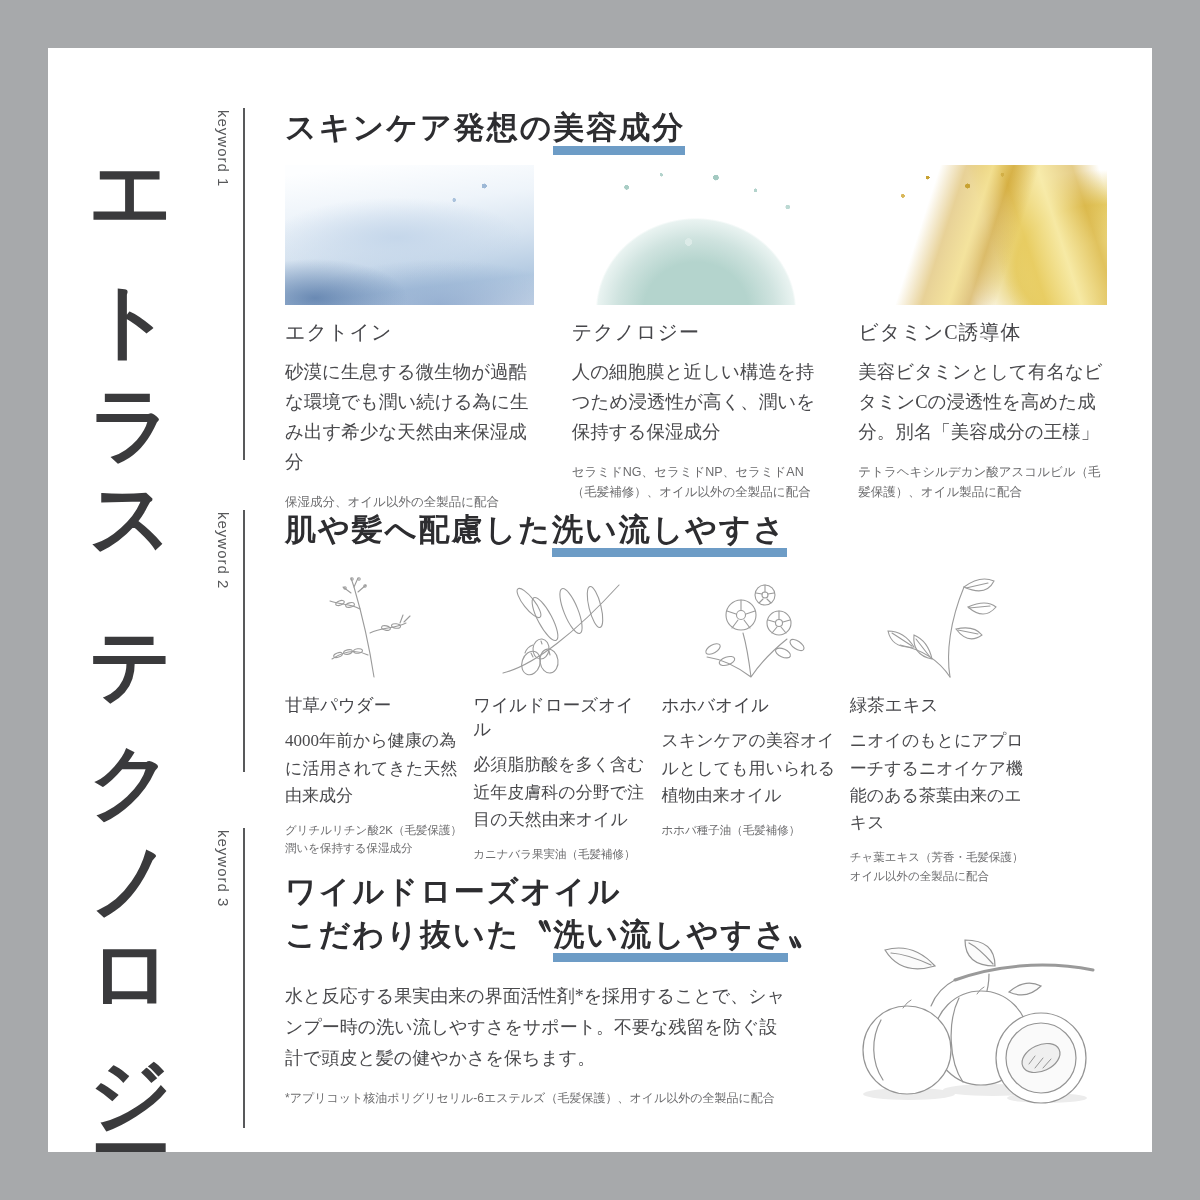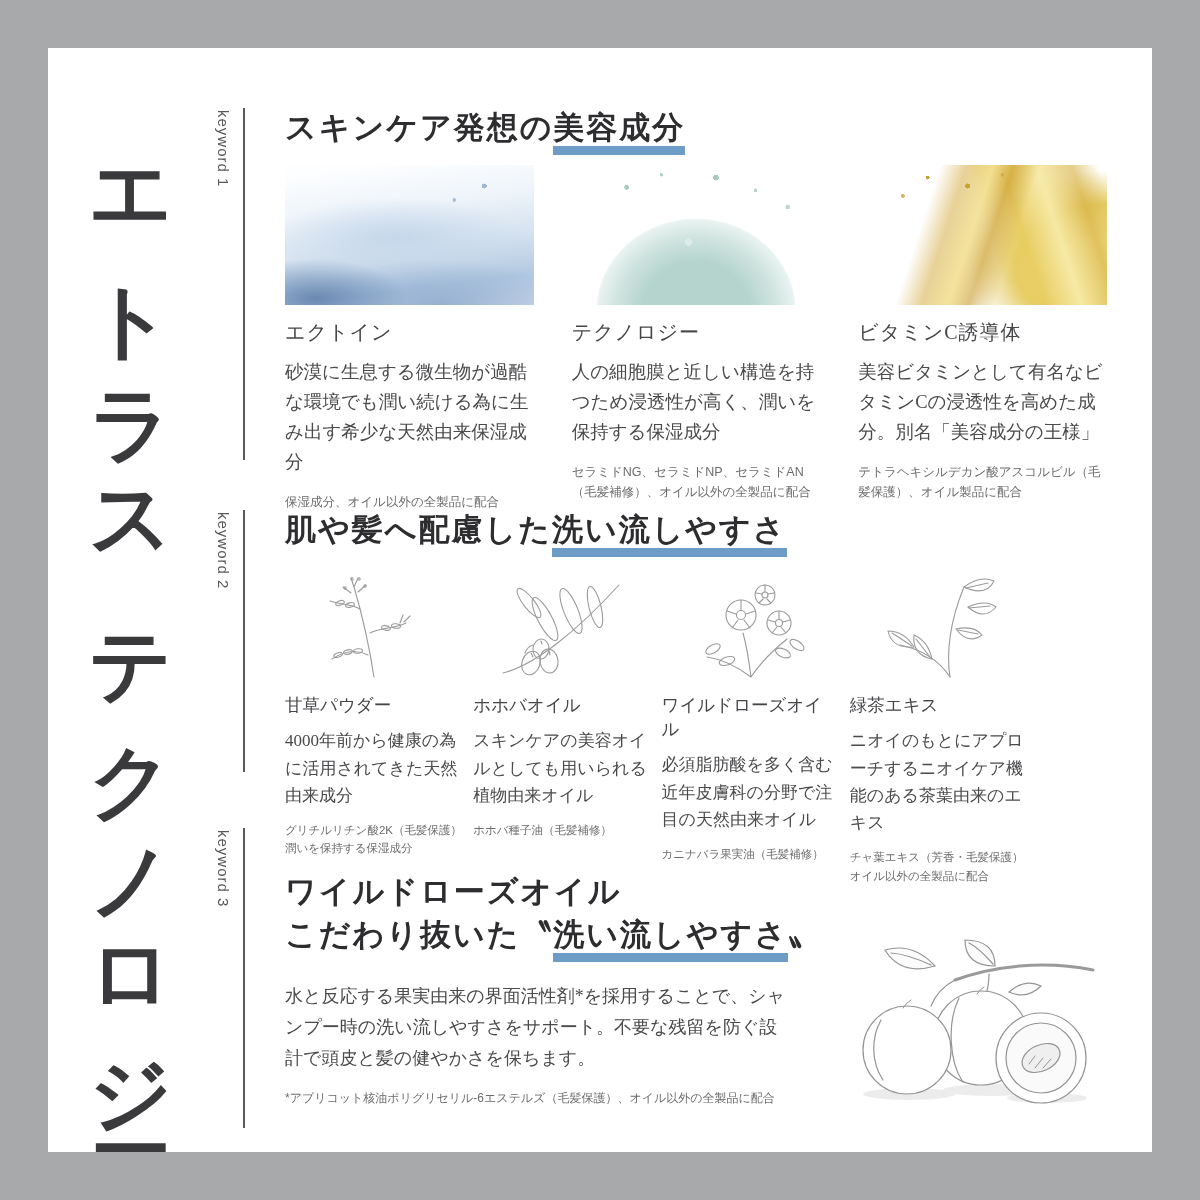--- a/index.html
+++ b/index.html
@@ -230,28 +230,28 @@
         </div>
       </div>
 
       <div class="cols cols4">
         <div class="col">
           <h3>甘草パウダー</h3>
           <p class="body">4000年前から健康の為に活用されてきた天然由来成分</p>
           <p class="note">グリチルリチン酸2K（毛髪保護）潤いを保持する保湿成分</p>
         </div>
         <div class="col">
+          <h3>ワイルドローズオイル</h3>
+          <p class="body">必須脂肪酸を多く含む近年皮膚科の分野で注目の天然由来オイル</p>
+          <p class="note">カニナバラ果実油（毛髪補修）</p>
+        </div>
+        <div class="col">
           <h3>ホホバオイル</h3>
           <p class="body">スキンケアの美容オイルとしても用いられる植物由来オイル</p>
           <p class="note">ホホバ種子油（毛髪補修）</p>
-        </div>
-        <div class="col">
-          <h3>ワイルドローズオイル</h3>
-          <p class="body">必須脂肪酸を多く含む近年皮膚科の分野で注目の天然由来オイル</p>
-          <p class="note">カニナバラ果実油（毛髪補修）</p>
         </div>
         <div class="col">
           <h3>緑茶エキス</h3>
           <p class="body">ニオイのもとにアプローチするニオイケア機能のある茶葉由来のエキス</p>
           <p class="note">チャ葉エキス（芳香・毛髪保護）オイル以外の全製品に配合</p>
         </div>
       </div>
     </div>
   </section>
 

